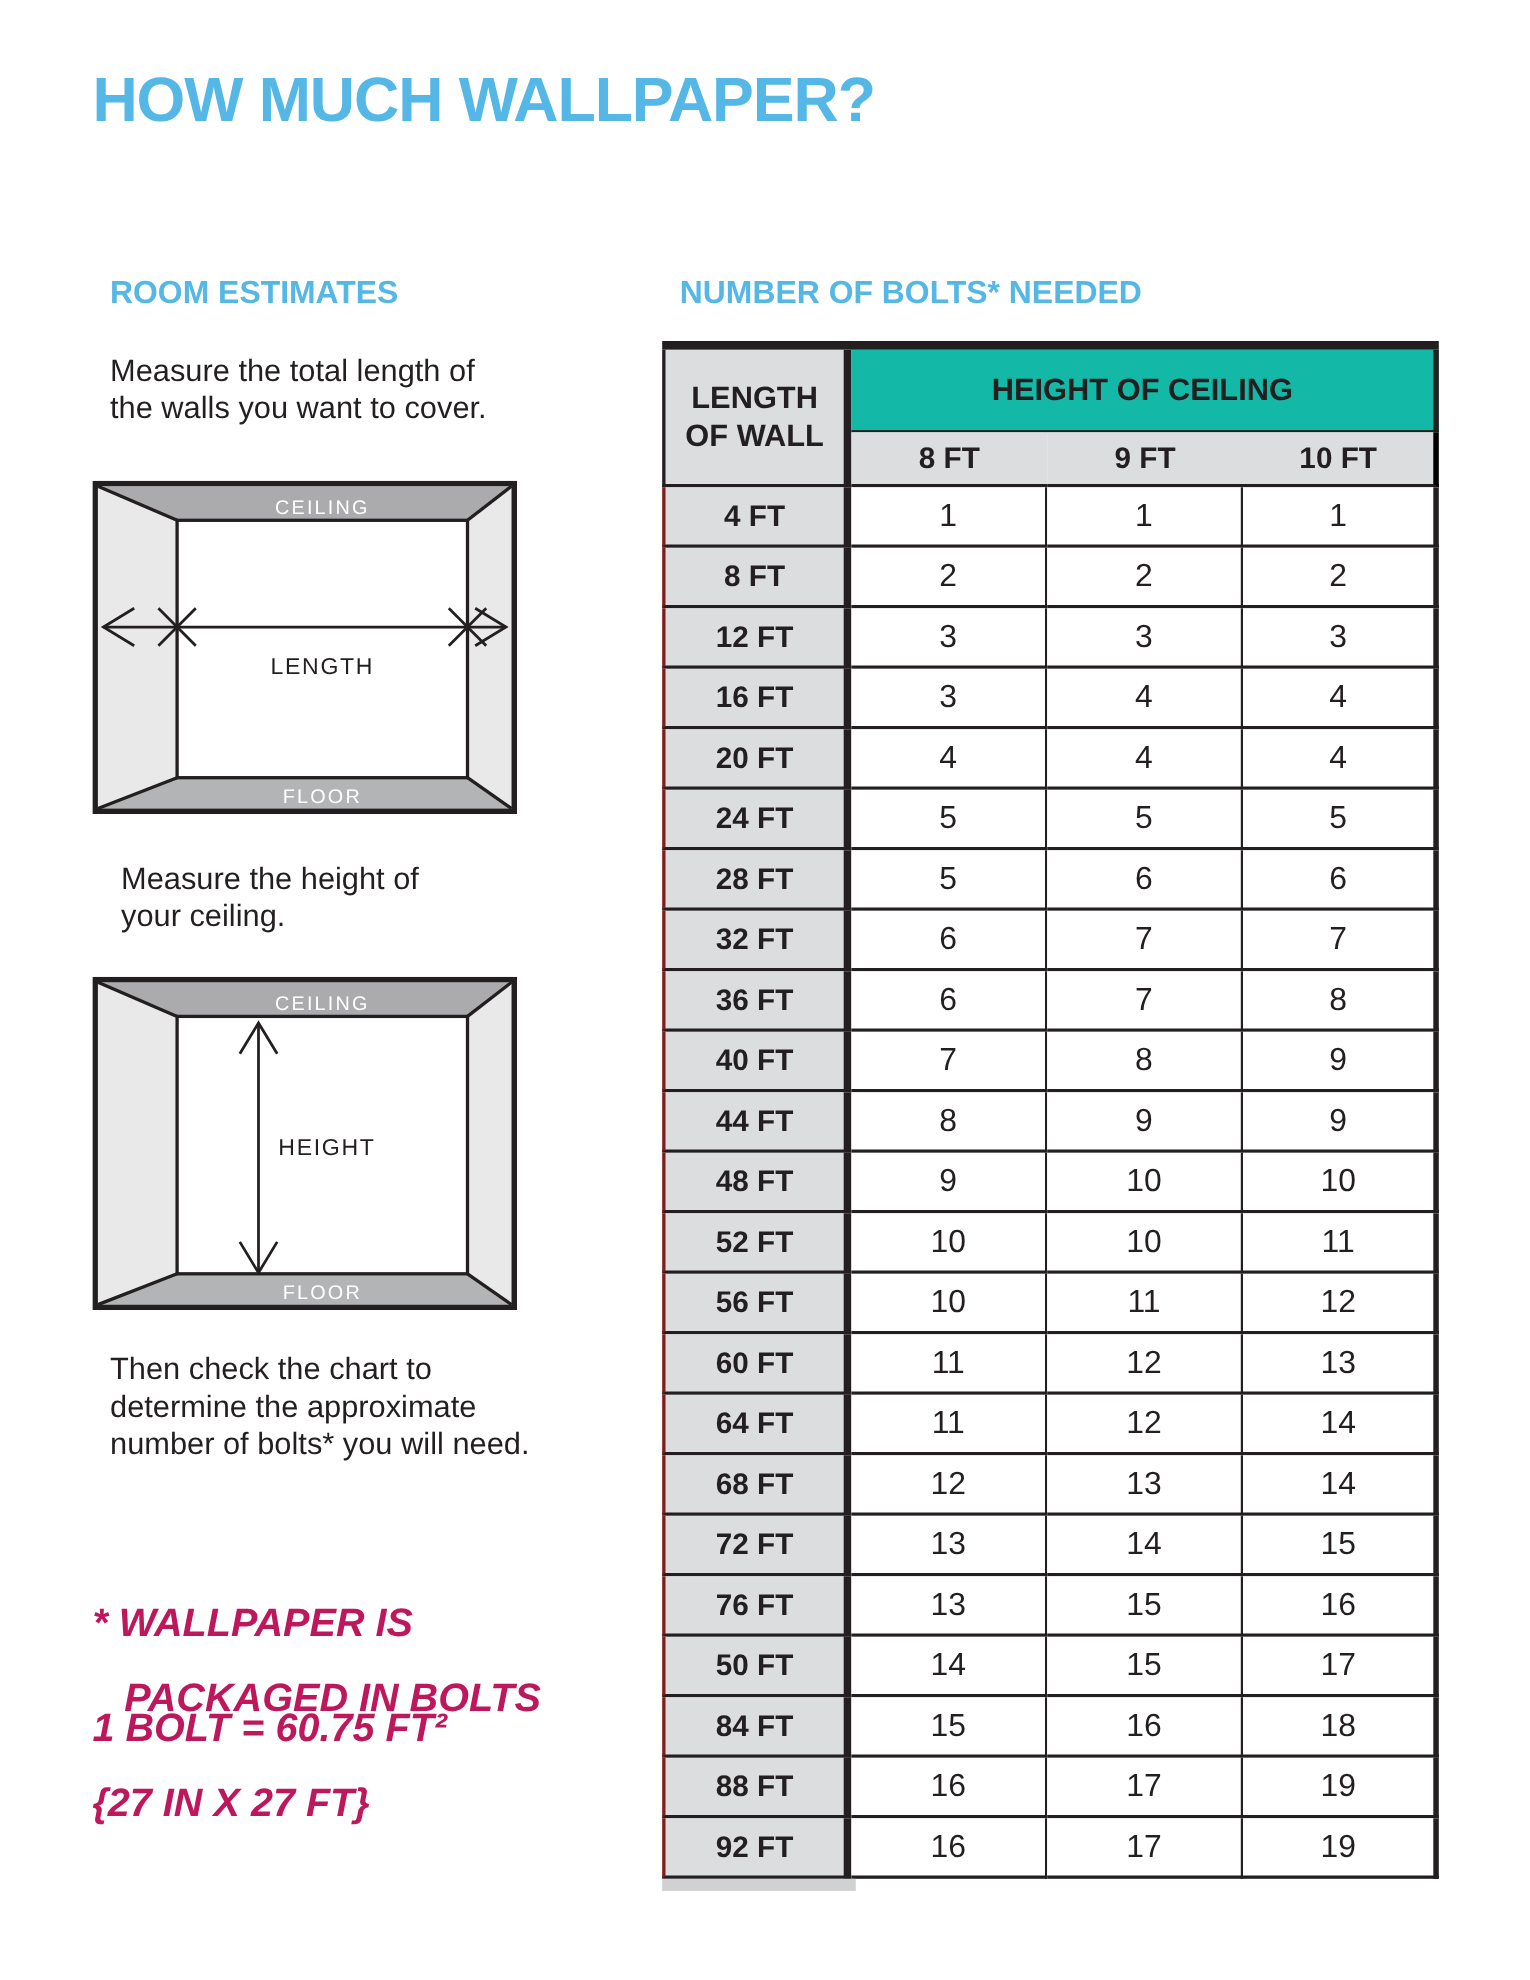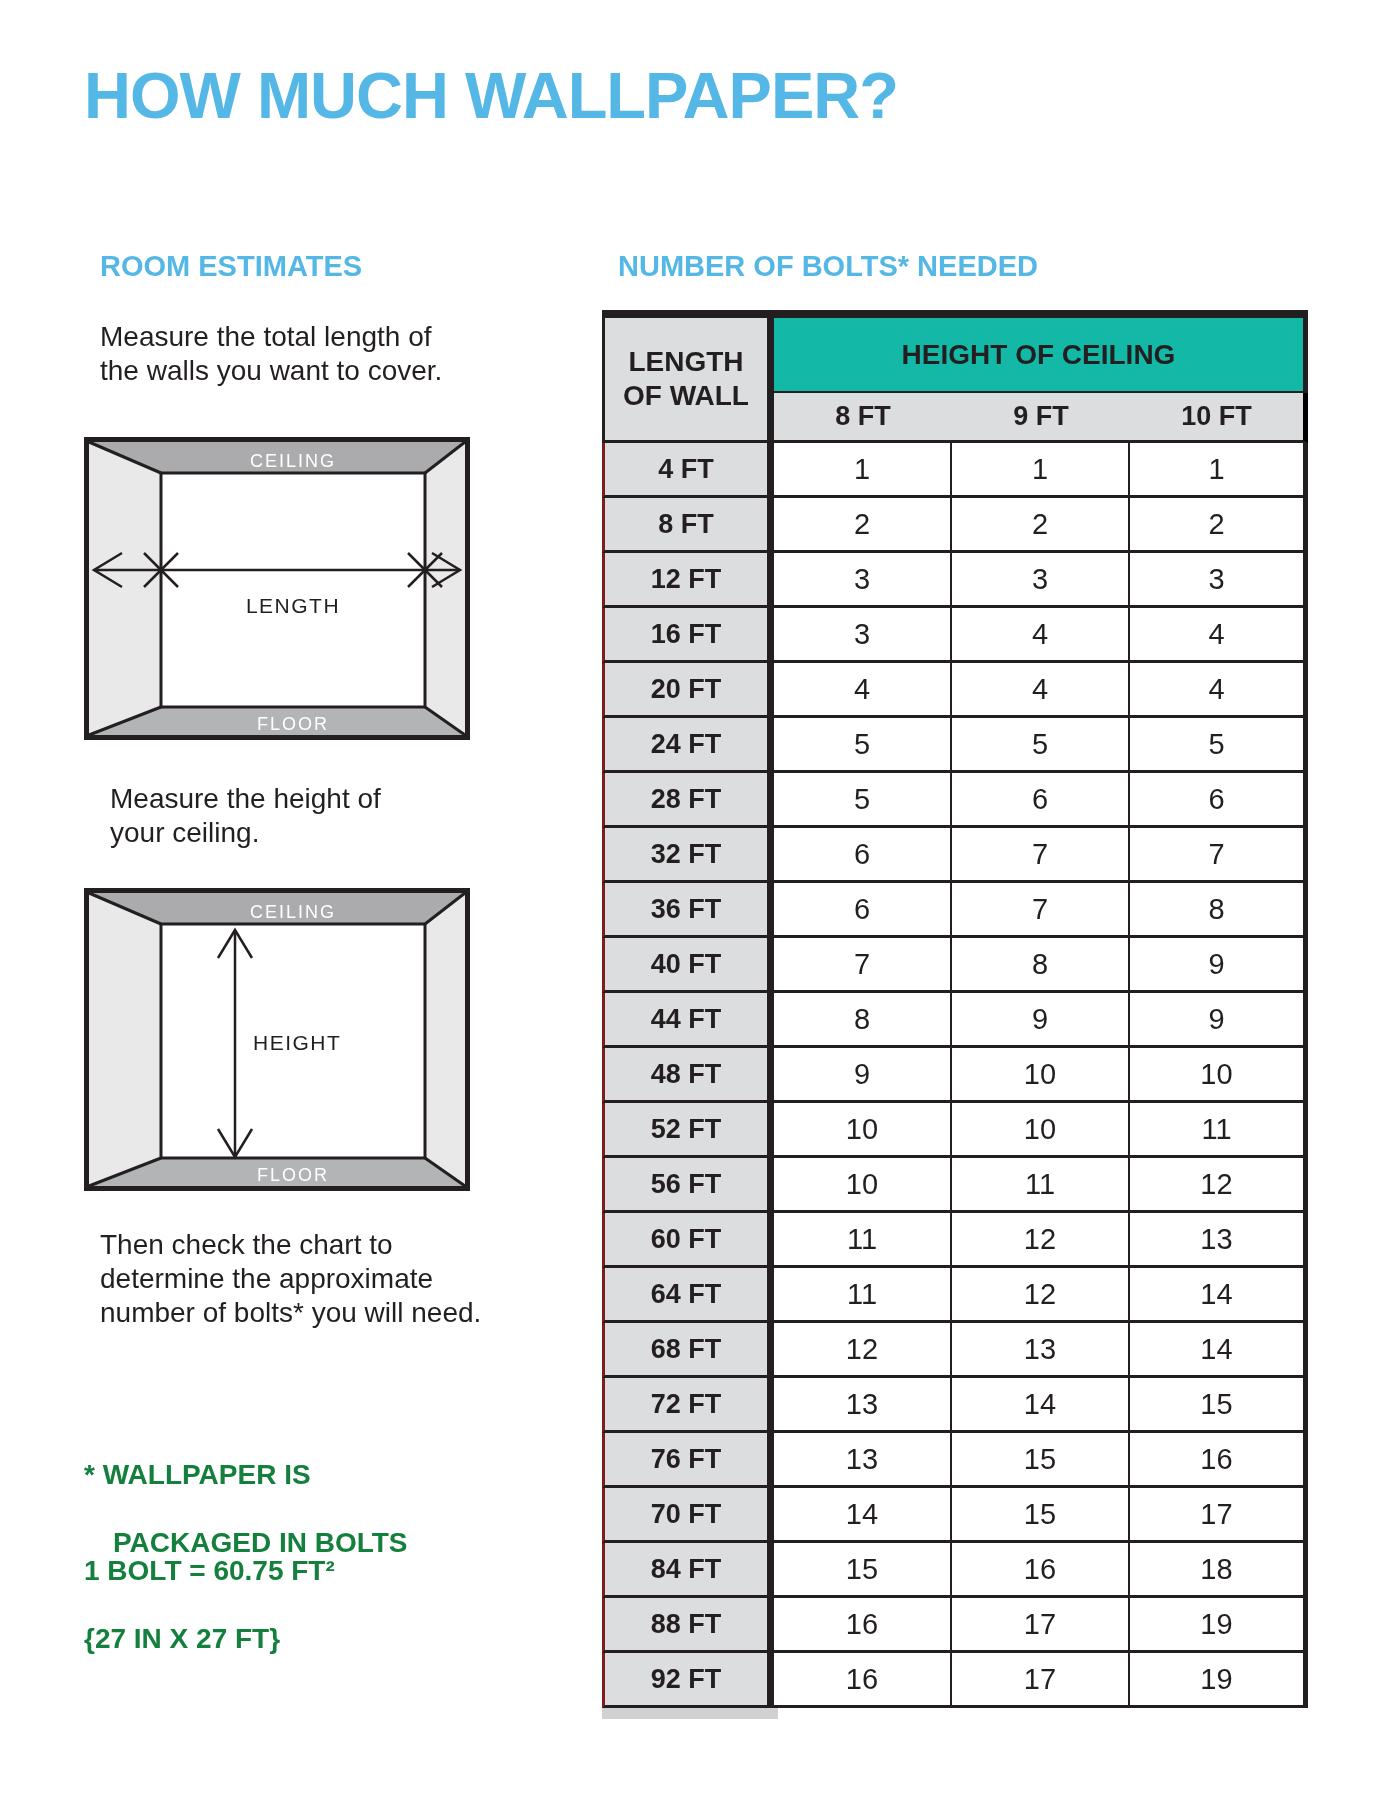--- a/index.html
+++ b/index.html
@@ -6,37 +6,37 @@
   .page {
     position:relative; width:1391px; height:1800px;
     background:#ffffff; overflow:hidden;
     font-family:"Liberation Sans", sans-serif;
     color:#231F20;
   }
   .abs { position:absolute; }
 
   .title {
     left:84px; top:58px;
-    font-size:65px; font-weight:bold; letter-spacing:-1px;
+    font-size:57px; font-weight:bold; letter-spacing:-1px;
     color:#55B7E5; white-space:nowrap;
   }
   .section-heading {
     top:250px; font-size:29px; font-weight:bold;
     color:#55B7E5; white-space:nowrap;margin-left:16px;
   }
   .heading-left { left:84px; }
   .heading-table { left:602px; width:706px; text-align:left; }
 
   .para {
     left:100px; font-size:28px; line-height:34px;
     white-space:pre-line; color:#231F20;
   }
   .footnote, .boltinfo {
-    left:84px; font-size:28px; line-height:34px; font-weight:bold;
-    white-space:pre-line; color:#15803d;
+    left:84px; font-size:36px; line-height:34px; font-weight:bold;
+    white-space:pre-line; color:#be185d;font-style:italic;
   }
   .footnote .indent { margin-left:29px; }
 
   
   .bolt-table {
     left:602px; top:310px; width:706px;
     border-top:8px solid #231F20;
     box-sizing:border-box;
   }
   .thead {
@@ -291,21 +291,21 @@
           <div class="cell td-val">14</div>
           <div class="cell td-val last">15</div>
         </div>
         <div class="trow">
           <div class="cell td-label">76 FT</div>
           <div class="cell td-val">13</div>
           <div class="cell td-val">15</div>
           <div class="cell td-val last">16</div>
         </div>
         <div class="trow">
-          <div class="cell td-label">70 FT</div>
+          <div class="cell td-label">50 FT</div>
           <div class="cell td-val">14</div>
           <div class="cell td-val">15</div>
           <div class="cell td-val last">17</div>
         </div>
         <div class="trow">
           <div class="cell td-label">84 FT</div>
           <div class="cell td-val">15</div>
           <div class="cell td-val">16</div>
           <div class="cell td-val last">18</div>
         </div>

